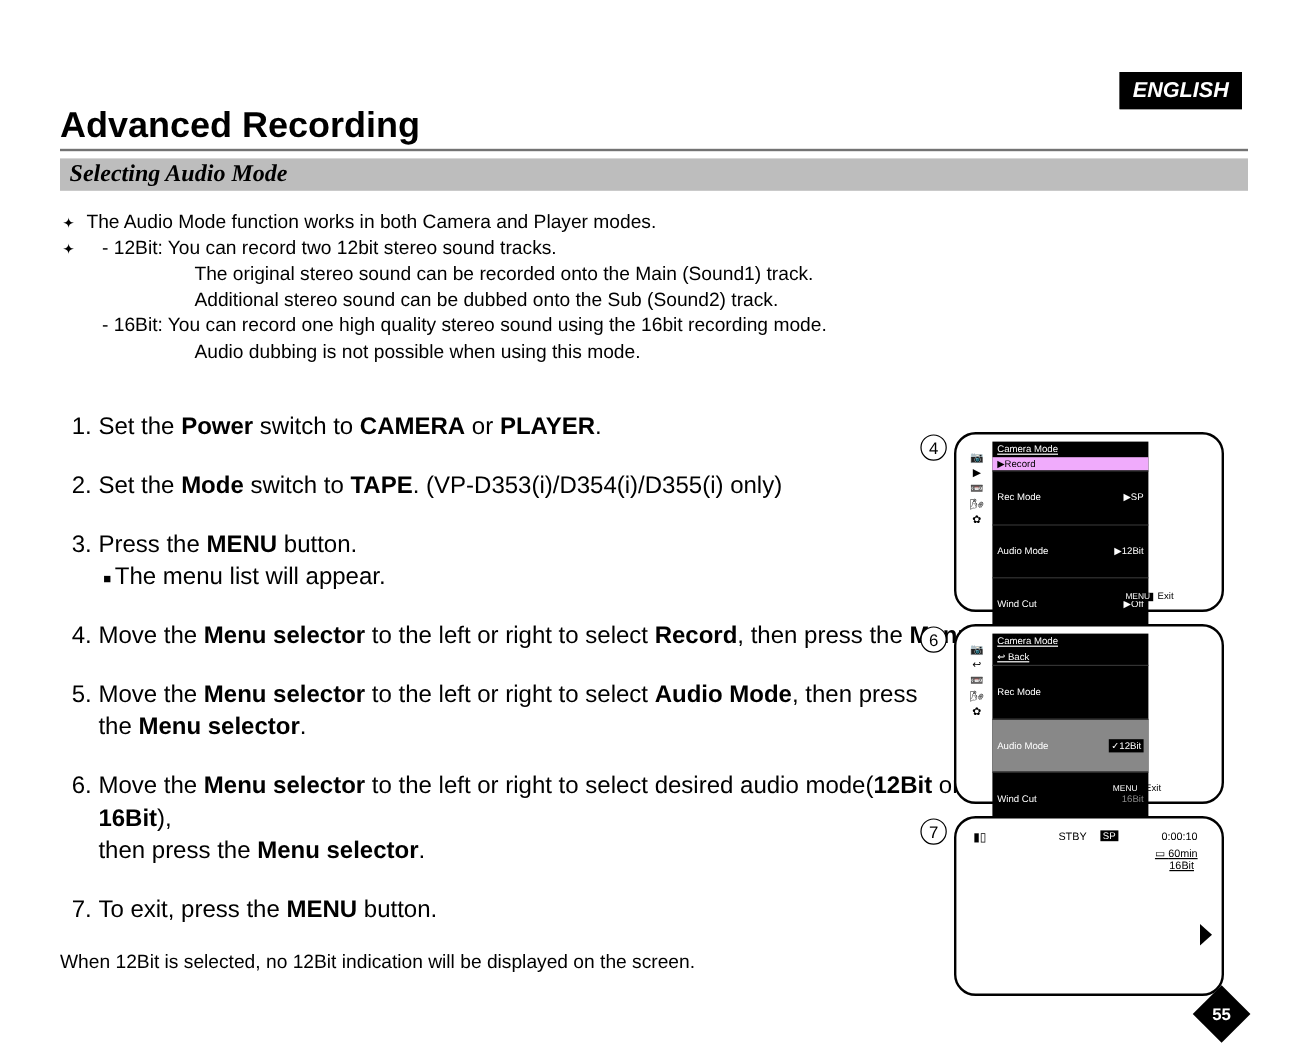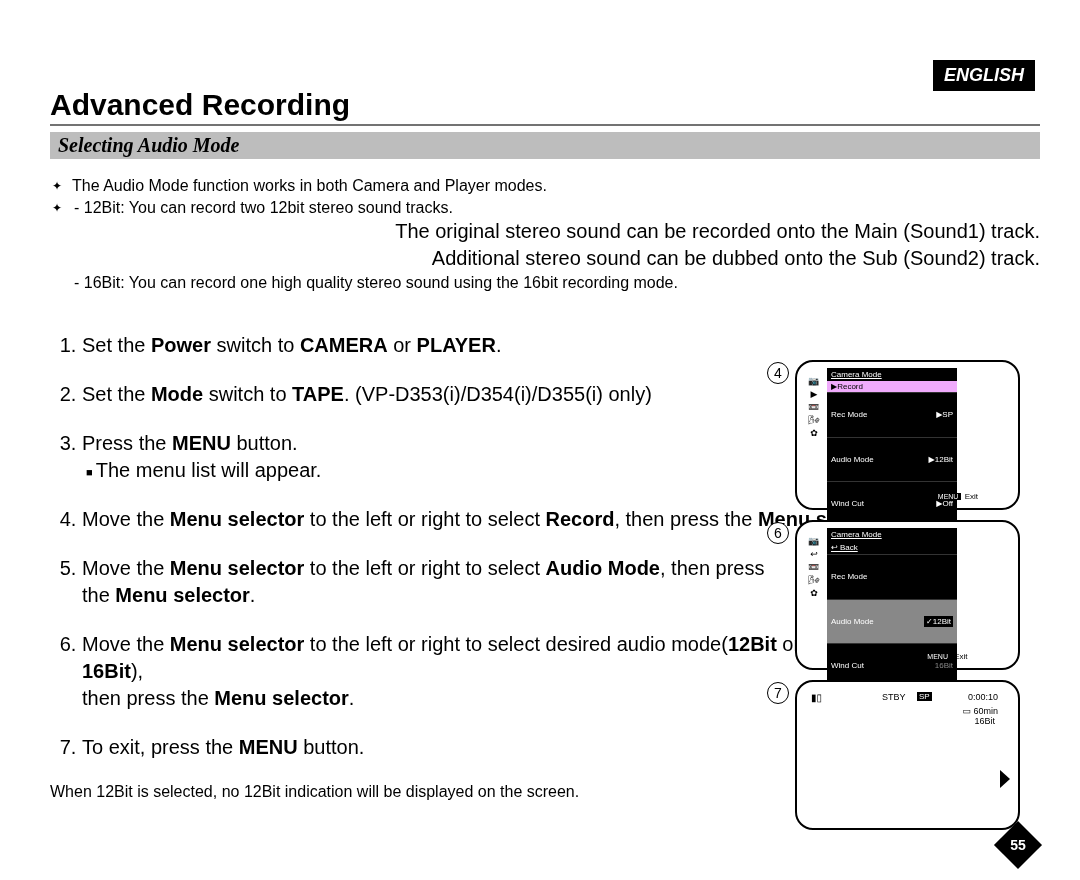--- a/index.html
+++ b/index.html
@@ -55,25 +55,25 @@
     line-height: 1.35;
   }
   .bullets li::before {
     content: "✦";
     position: absolute;
     left: -20px;
     font-size: 12px;
     top: 3px;
   }
   .sub {
-    margin-left: 2px;
+    margin-left: 13px;
     font-size: 16px;
     line-height: 1.35;
   }
-  .sub-indent { margin-left: 90px; font-size:20px; line-height:1.35;text-align:right;}
+  .sub-indent { margin-left: 90px; font-size:16px; line-height:1.35;}
   .steps {
     margin-top: 38px;
     padding-left: 32px;
     font-size: 20px;
   }
   .steps li { margin-bottom: 22px; line-height:1.35; }
   .substep { margin-left: 4px; }
   .substep::before { content: "■ "; font-size: 11px; vertical-align: 1px;}
   .b { font-weight: bold; }
   .note-head { font-weight: bold; margin-top: 20px; }
@@ -142,21 +142,21 @@
     left:0;
     right:0;
     text-align:center;
     font-size:8px;
     color:#000;
   }
   .bottombar .chip { background:#000; color:#fff; padding:0 3px; font-size:7px; margin-right:1px;}
   .bottombar .seg { margin: 0 4px;}
 
   .lcd3 { font-size: 9px; }
-  .lcd3 .rightstack { position:absolute; right:20px; top:24px; font-size:9px; text-align:left;}
+  .lcd3 .rightstack { position:absolute; right:20px; top:24px; font-size:9px; text-align:left;text-decoration:underline;}
   .lcd3 .batt { position:absolute; left:14px; top:10px; font-size:10px;}
   .lcd3 .sp { background:#000; color:#fff; padding:0 2px; font-size:8px;}
   .lcd3 .tri { position:absolute; right:8px; bottom:40px; width:0;height:0;border-left:10px solid #000;border-top:9px solid transparent;border-bottom:9px solid transparent;}
 
   .pagenum {
     position:absolute;
     right: 45px;
     bottom: 18px;
     width: 34px;
     height: 34px;
@@ -186,20 +186,21 @@
       <div class="sub">
         <span>- 12Bit:</span>
         <span>You can record two 12bit stereo sound tracks.</span>
       </div>
       <div class="sub-indent">The original stereo sound can be recorded onto the Main (Sound1) track.</div>
       <div class="sub-indent">Additional stereo sound can be dubbed onto the Sub (Sound2) track.</div>
       <div class="sub">
         <span>- 16Bit:</span>
         <span>You can record one high quality stereo sound using the 16bit recording mode.</span>
       </div>
+      <div class="sub-indent">Audio dubbing is not possible when using this mode.</div>
     </li>
   </ul>
 
   <ol class="steps">
     <li>
       <span>Set the </span><span class="b">Power</span><span> switch to </span><span class="b">CAMERA</span><span> or </span><span class="b">PLAYER</span><span>.</span>
     </li>
     <li>
       <span>Set the </span><span class="b">Mode</span><span> switch to </span><span class="b">TAPE</span><span>. (VP-D353(i)/D354(i)/D355(i) only)</span>
     </li>

